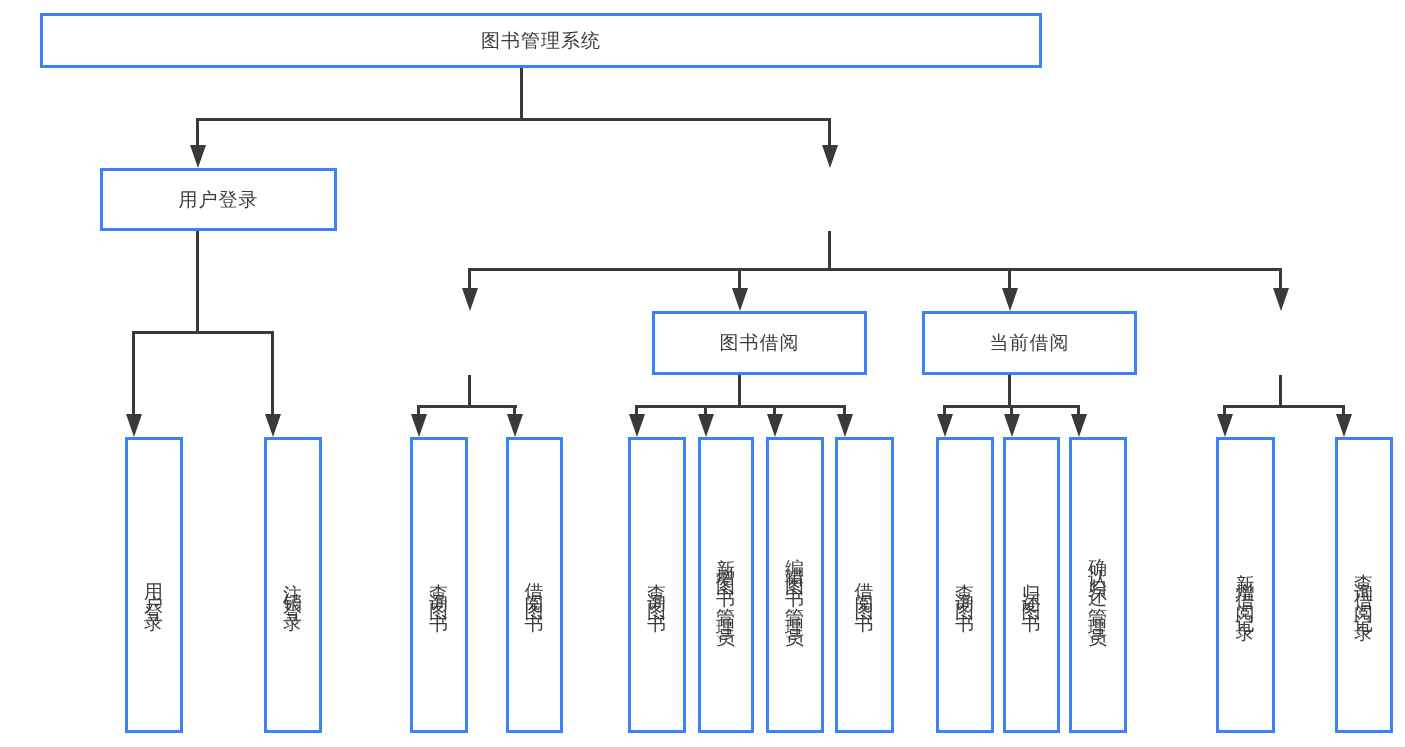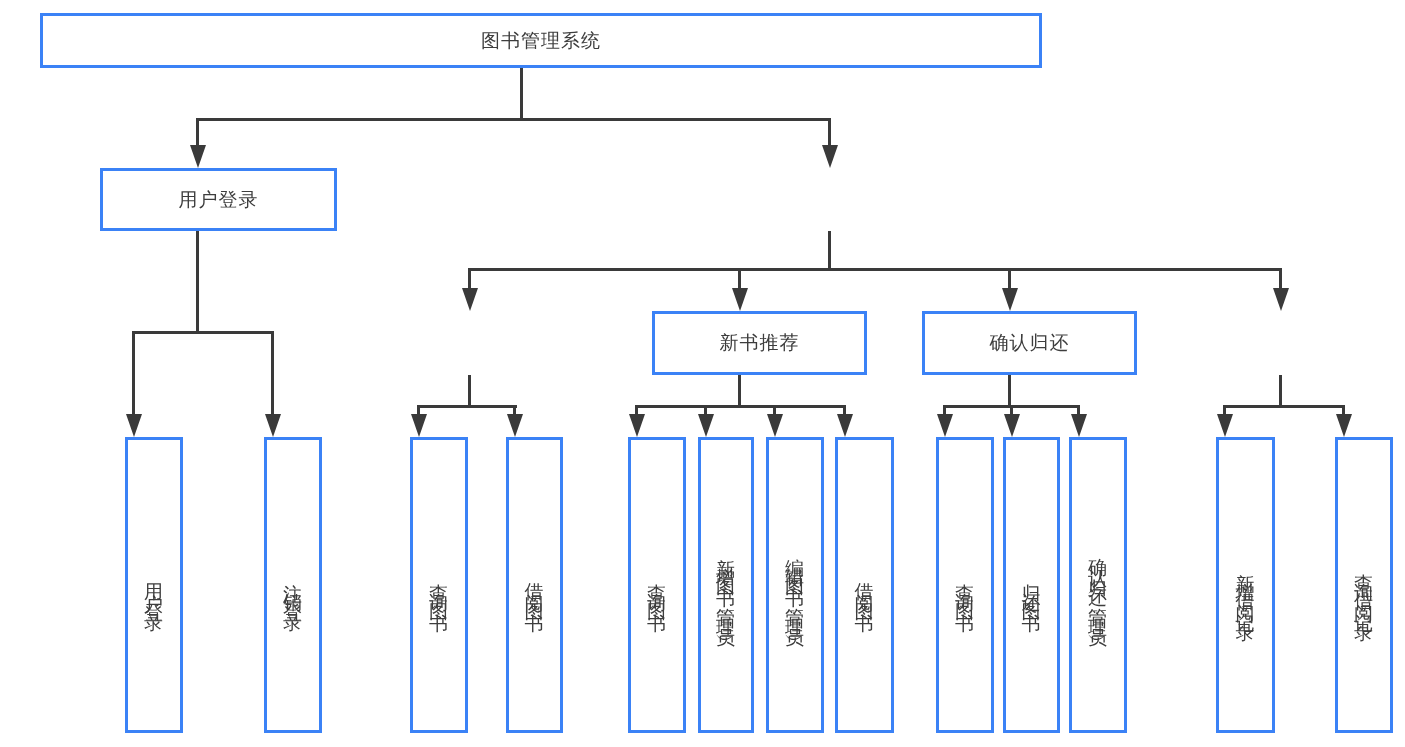--- a/index.html
+++ b/index.html
@@ -54,22 +54,22 @@
 </style>
 </head>
 <body>
 
 <div id="canvas">
 
   <div class="node" style="left:20px;top:13px;width:1002px;height:55px;">图书管理系统</div>
 
   <div class="node" style="left:80px;top:168px;width:237px;height:63px;">用户登录</div>
 
-  <div class="node" style="left:632px;top:311px;width:215px;height:64px;">新书推荐</div>
-  <div class="node" style="left:902px;top:311px;width:215px;height:64px;">确认归还</div>
+  <div class="node" style="left:632px;top:311px;width:215px;height:64px;">图书借阅</div>
+  <div class="node" style="left:902px;top:311px;width:215px;height:64px;">当前借阅</div>
 
   <div class="node vnode" style="left:105px;top:437px;width:58px;height:296px;">用户登录</div>
   <div class="node vnode" style="left:244px;top:437px;width:58px;height:296px;">注销登录</div>
 
   <div class="node vnode" style="left:390px;top:437px;width:58px;height:296px;">查询图书</div>
   <div class="node vnode" style="left:486px;top:437px;width:57px;height:296px;">借阅图书</div>
 
   <div class="node vnode" style="left:608px;top:437px;width:58px;height:296px;">查询图书</div>
   <div class="node vnode" style="left:678px;top:437px;width:56px;height:296px;">新增图书（管理员）</div>
   <div class="node vnode" style="left:746px;top:437px;width:58px;height:296px;">编辑图书（管理员）</div>

